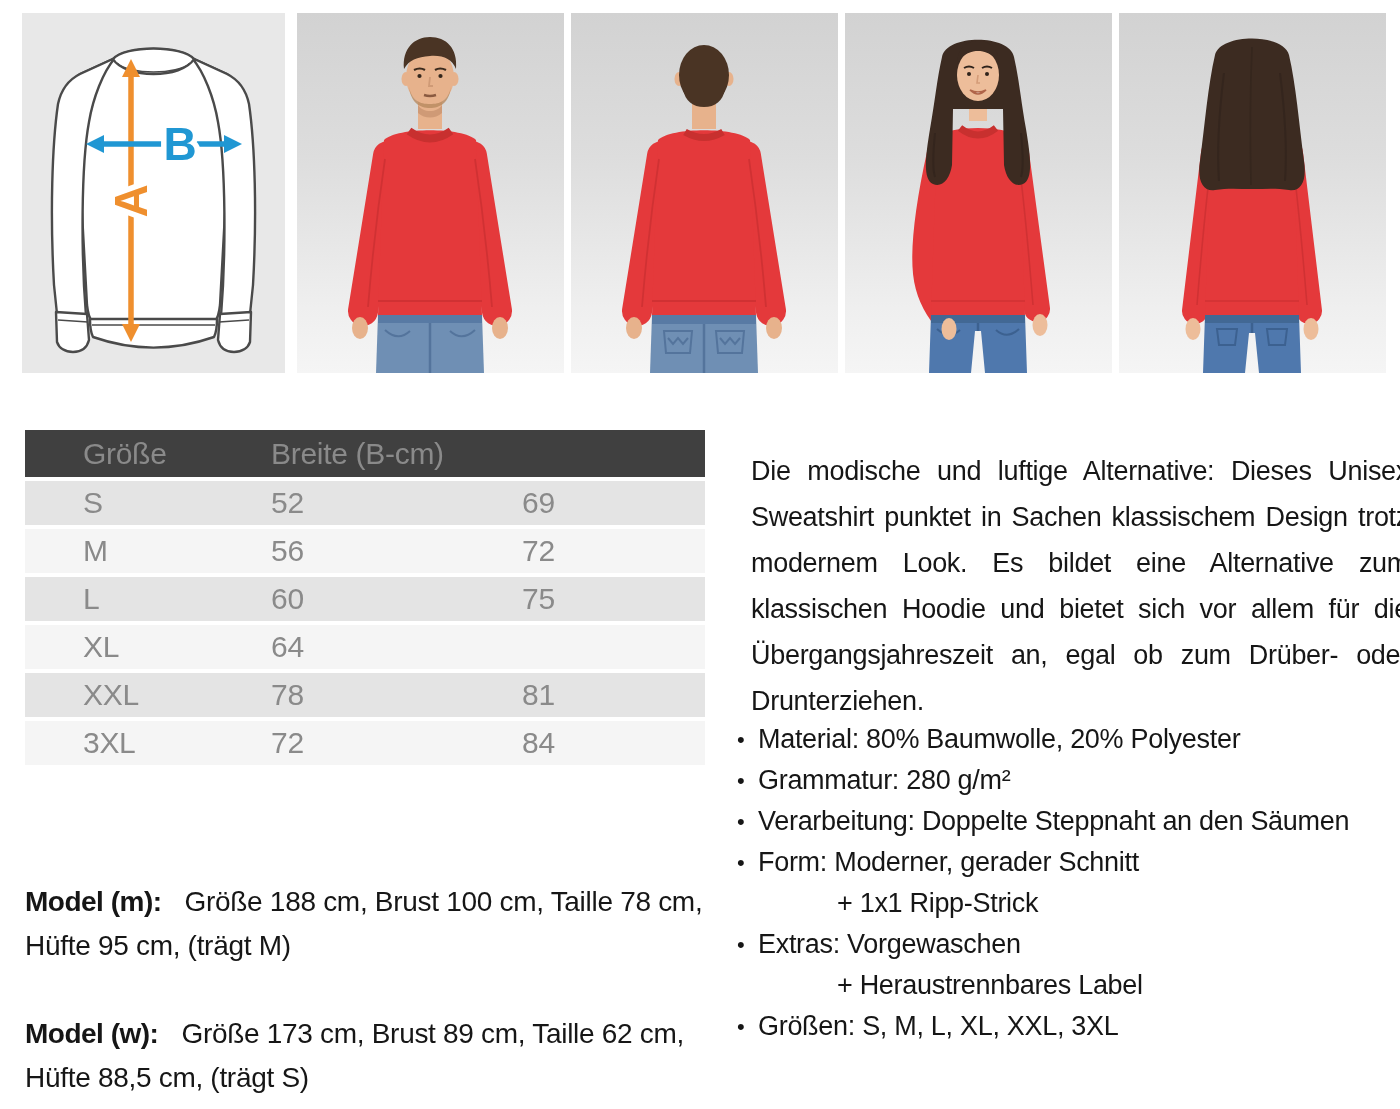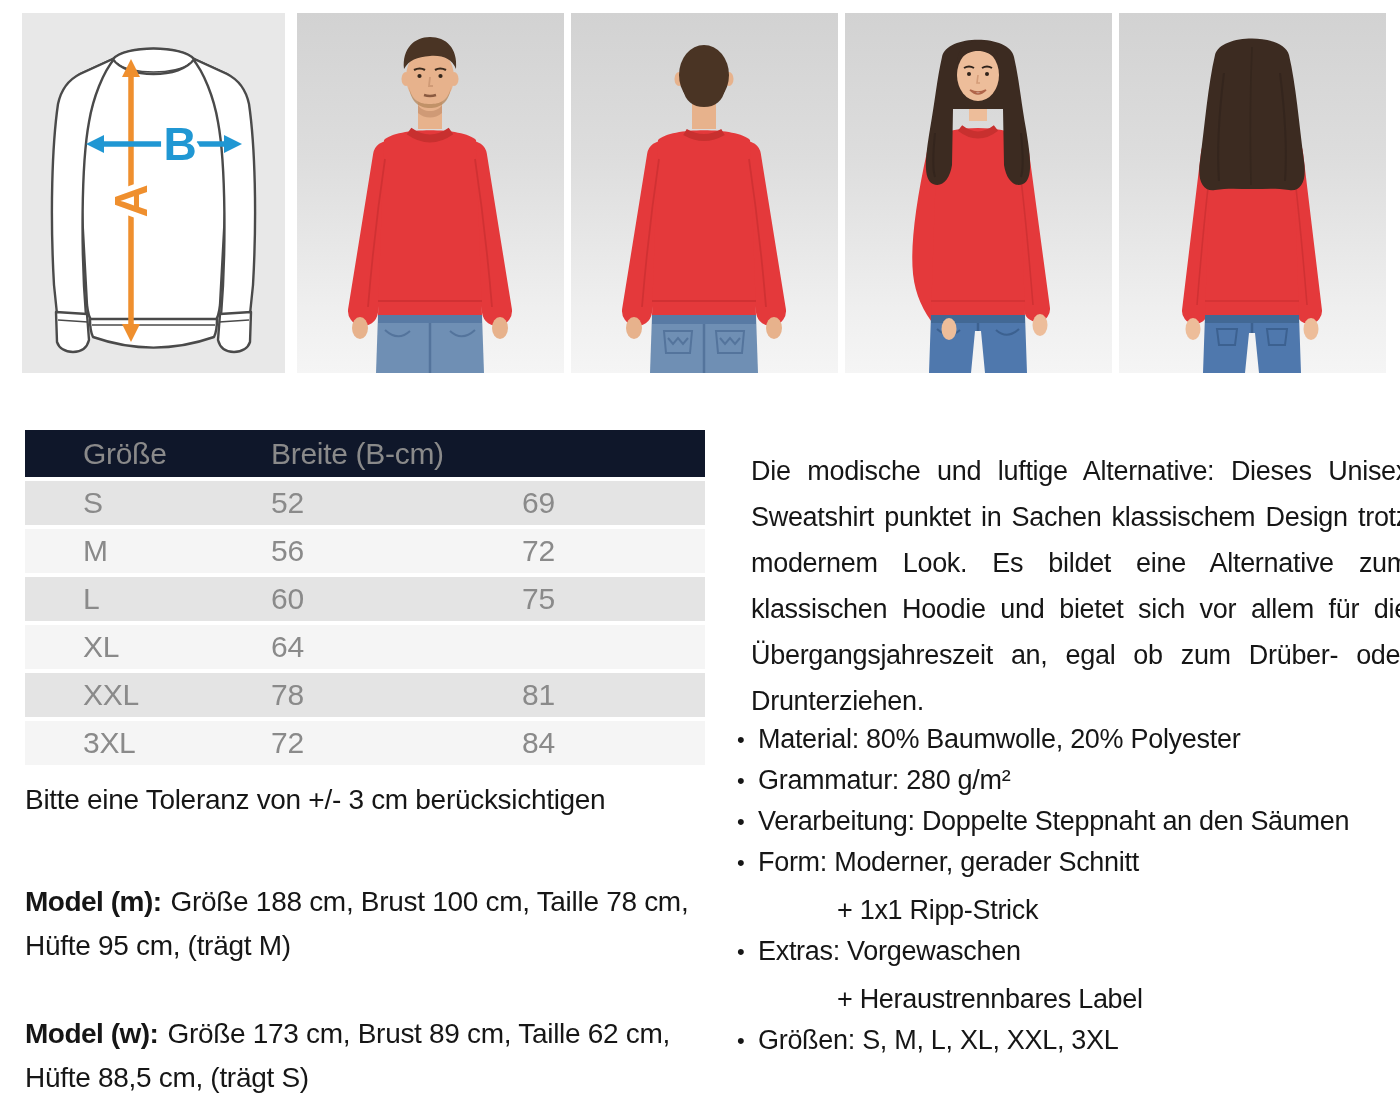--- a/index.html
+++ b/index.html
@@ -13,43 +13,43 @@
   .photo{background:linear-gradient(180deg,#d2d2d2 0%,#dddddd 40%,#efefef 82%,#f5f5f5 100%);}
   .photo-1{left:297px;width:267px;}
   .photo-2{left:571px;width:267px;}
   .photo-3{left:845px;width:267px;}
   .photo-4{left:1119px;width:267px;}
   svg text{font-family:"Liberation Sans",sans-serif;}
 
   
   .size-table{position:absolute;left:25px;top:430px;width:680px;font-size:30px;color:#8a8a8a;}
   .t-row{display:flex;height:44px;line-height:44px;margin-top:4px;}
-  .t-head{height:47px;line-height:47px;background:#0f172a;margin-top:0;}
+  .t-head{height:47px;line-height:47px;background:#404040;margin-top:0;}
   .t-row.dark{background:#e4e4e4;}
   .t-row.light{background:#f5f5f5;}
   .c1,.c2,.c3{box-sizing:border-box;padding-left:58px;white-space:nowrap;}
   .c1{width:188px;}
   .c2{width:251px;}
   .c3{width:241px;}
 
   .tolerance{position:absolute;left:25px;top:784px;width:690px;margin:0;font-size:28px;color:#161616;}
 
   .model{position:absolute;left:25px;width:700px;margin:0;font-size:28px;line-height:44px;color:#161616;}
-  .model b{margin-right:9px;letter-spacing:-0.5px;}
+  .model b{margin-right:23px;letter-spacing:-0.5px;}
   .model-m{top:880px;}
   .model-w{top:1012px;}
 
   
   .desc{position:absolute;left:735px;top:432px;width:658px;margin:16px;
         font-size:27px;line-height:46px;text-align:justify;color:#161616;}
   .features{position:absolute;left:735px;top:719px;width:660px;margin:0;padding:0;
             list-style:none;font-size:27px;line-height:41px;color:#161616;}
   .features li{position:relative;padding-left:23px;}
   .dot{position:absolute;left:2px;top:0;font-size:22px;}
-  .ft-extra{margin-left:79px;margin-top:7px;}
+  .ft-extra{margin-left:79px;}
   .ft-extra:empty{display:none;}
 </style>
 </head>
 <body>
 
 <div class="page">
 
   <div class="panel diagram-panel">
     <svg viewBox="0 0 263 360">
       <g fill="#ffffff" stroke="#4a4a4a" stroke-width="2.4" stroke-linejoin="round">
@@ -233,21 +233,20 @@
       <span class="c2">78</span>
       <span class="c3">81</span>
     </div>
     <div class="t-row light">
       <span class="c1">3XL</span>
       <span class="c2">72</span>
       <span class="c3">84</span>
     </div>
   </div>
 
-  <p class="tolerance">Bitte eine Toleranz von +/- 3 cm berücksichtigen</p>
 
   <p class="model model-m"><b>Model (m):</b><span>Größe 188 cm, Brust 100 cm, Taille 78 cm,</span><br><span>Hüfte 95 cm, (trägt M)</span></p>
 
   <p class="model model-w"><b>Model (w):</b><span>Größe 173 cm, Brust 89 cm, Taille 62 cm,</span><br><span>Hüfte 88,5 cm, (trägt S)</span></p>
 
   <p class="desc">Die modische und luftige Alternative: Dieses Unisex Sweatshirt punktet in Sachen klassischem Design trotz modernem Look. Es bildet eine Alternative zum klassischen Hoodie und bietet sich vor allem für die Übergangsjahreszeit an, egal ob zum Drüber- oder Drunterziehen.</p>
 
   <ul class="features">
     <li>
       <span class="dot">•</span>

